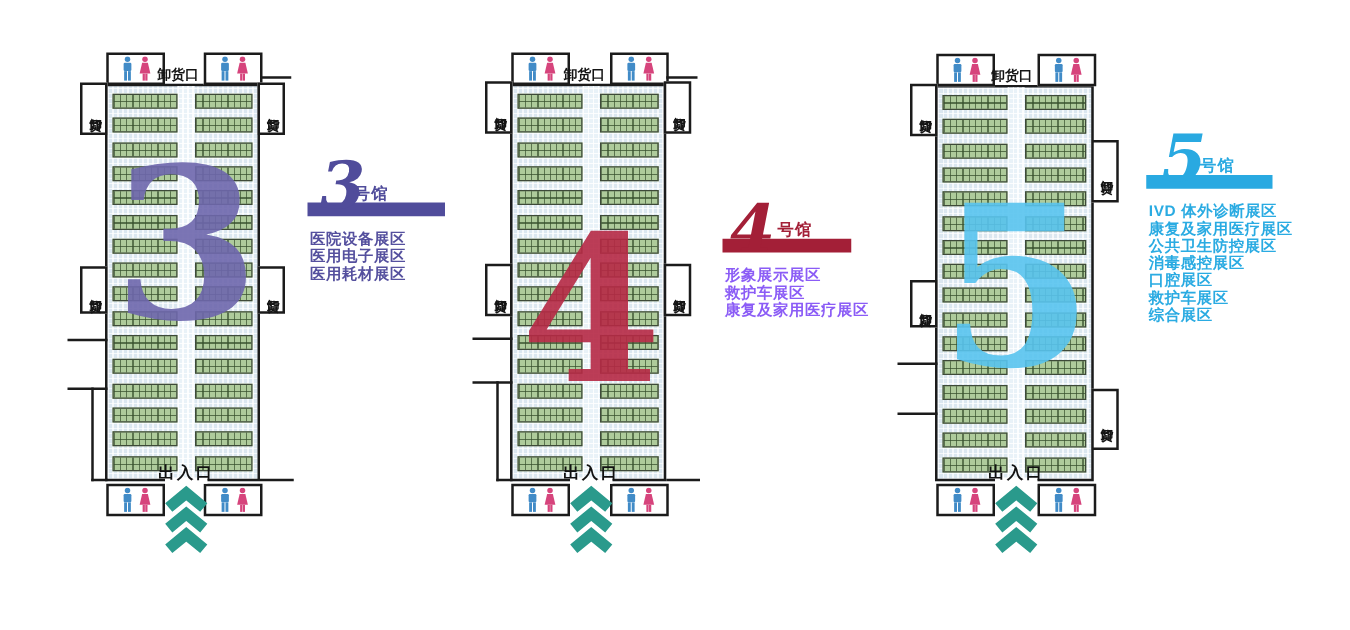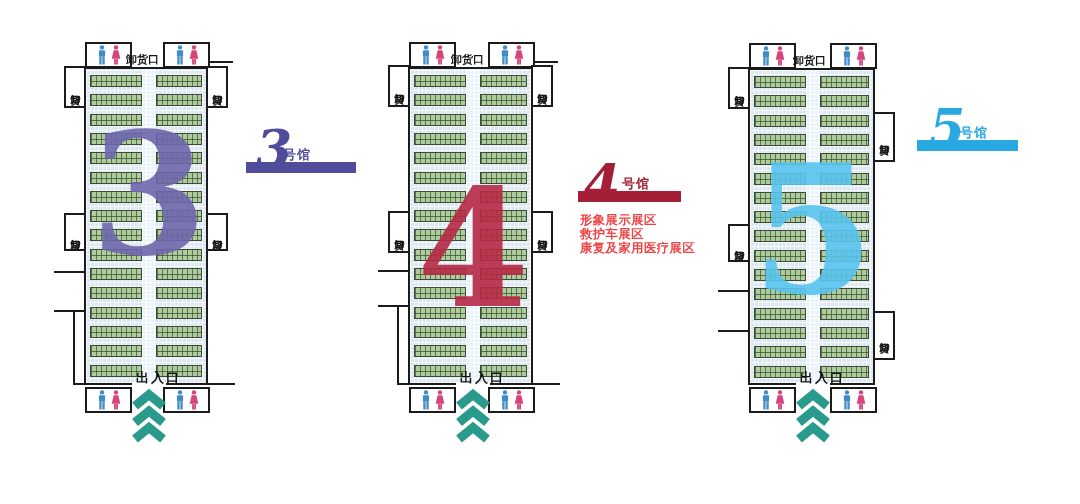--- a/index.html
+++ b/index.html
@@ -22,21 +22,21 @@
            text-align:center;width:150px;opacity:.9;}
   .restroom{box-sizing:border-box;width:47px;height:26px;background:#fff;border:2px solid #1b1b1b;
             display:flex;align-items:center;justify-content:center;gap:4px;}
   .dock{box-sizing:border-box;width:22px;background:#fff;border:2px solid #1b1b1b;
         display:flex;align-items:center;justify-content:center;}
   .dock span{writing-mode:vertical-rl;font-size:10px;font-weight:700;color:#151515;
              letter-spacing:1px;line-height:1;}
   .toplabel{font-size:11px;font-weight:700;color:#151515;width:42px;text-align:right;
             white-space:nowrap;}
   .entrance{font-size:13px;font-weight:700;color:#111;letter-spacing:2px;width:64px;
-            text-align:right;white-space:nowrap;}
+            text-align:center;white-space:nowrap;}
   .stub{background:#1b1b1b;}
   .gap{background:#ffffff;}
   .legend{position:absolute;}
   .lg-num{position:absolute;font-family:"DejaVu Serif","Liberation Serif",serif;
           font-style:italic;font-weight:700;font-size:52px;line-height:.85;z-index:2;}
   .lg-suffix{position:absolute;font-size:13px;font-weight:700;letter-spacing:1px;z-index:2;}
   .lg-banner{position:absolute;height:11px;z-index:1;}
   .lg-items{list-style:none;margin:0;padding:0;position:absolute;left:2px;
             font-weight:700;font-size:12.3px;line-height:13.8px;white-space:nowrap;
             letter-spacing:.5px;}
@@ -159,20 +159,25 @@
     <div class="abs stub" style="left: 54px; top: 271px; width: 32px; height: 2px;"></div>
     <div class="abs stub" style="left: 54px; top: 310px; width: 32px; height: 2px;"></div>
     <div class="abs stub" style="left: 73px; top: 310px; width: 2px; height: 75px;"></div>
     <div class="abs stub" style="left: 73px; top: 383px; width: 13px; height: 2px;"></div>
     <div class="abs stub" style="left: 208px; top: 61px; width: 25px; height: 2px;"></div>
     <div class="abs stub" style="left: 208px; top: 383px; width: 27px; height: 2px;"></div>
     <div class="abs legend" style="left: 246px; top: 131px; width: 170px; height: 160px;">
       <div class="abs lg-num" style="left: 10px; top: -4px; color: rgb(80, 76, 155);">3</div>
       <div class="abs lg-suffix" style="left: 37px; top: 15px; color: rgb(80, 76, 155);">号馆</div>
       <div class="abs lg-banner" style="left: 0px; top: 31px; width: 110px; background: rgb(80, 76, 155);"></div>
+      <ul class="abs lg-items" style="top: 54px; color: rgb(85, 80, 158);">
+        <li>医院设备展区</li>
+        <li>医用电子展区</li>
+        <li>医用耗材展区</li>
+      </ul>
     </div>
     <div class="abs floor" style="left: 408px; top: 67px; width: 125px; height: 318px;"></div>
     <div class="abs aisle" style="left: 466px; top: 69px; width: 14px; height: 314px;"></div>
     <div class="abs booth" style="left: 414px; top: 75px; width: 52px; height: 12px;"></div>
     <div class="abs booth" style="left: 480px; top: 75px; width: 47px; height: 12px;"></div>
     <div class="abs booth" style="left: 414px; top: 94.3px; width: 52px; height: 12px;"></div>
     <div class="abs booth" style="left: 480px; top: 94.3px; width: 47px; height: 12px;"></div>
     <div class="abs booth" style="left: 414px; top: 113.6px; width: 52px; height: 12px;"></div>
     <div class="abs booth" style="left: 480px; top: 113.6px; width: 47px; height: 12px;"></div>
     <div class="abs booth" style="left: 414px; top: 132.9px; width: 52px; height: 12px;"></div>
@@ -281,21 +286,21 @@
     <div class="abs stub" style="left: 378px; top: 270px; width: 32px; height: 2px;"></div>
     <div class="abs stub" style="left: 378px; top: 305px; width: 32px; height: 2px;"></div>
     <div class="abs stub" style="left: 397px; top: 305px; width: 2px; height: 80px;"></div>
     <div class="abs stub" style="left: 397px; top: 383px; width: 13px; height: 2px;"></div>
     <div class="abs stub" style="left: 533px; top: 61px; width: 25px; height: 2px;"></div>
     <div class="abs stub" style="left: 533px; top: 383px; width: 27px; height: 2px;"></div>
     <div class="abs legend" style="left: 578px; top: 160px; width: 163px; height: 160px;">
       <div class="abs lg-num" style="left: 6px; top: 2px; color: rgb(163, 31, 55);">4</div>
       <div class="abs lg-suffix" style="left: 44px; top: 15px; color: rgb(163, 31, 55);">号馆</div>
       <div class="abs lg-banner" style="left: 0px; top: 31px; width: 103px; background: rgb(163, 31, 55);"></div>
-      <ul class="abs lg-items" style="top: 54px; color: #ef4444;">
+      <ul class="abs lg-items" style="top: 54px; color: #8b5cf6;">
         <li>形象展示展区</li>
         <li>救护车展区</li>
         <li>康复及家用医疗展区</li>
       </ul>
     </div>
     <div class="abs floor" style="left: 748px; top: 68px; width: 127px; height: 317px;"></div>
     <div class="abs aisle" style="left: 806px; top: 70px; width: 14px; height: 313px;"></div>
     <div class="abs booth" style="left: 754px; top: 76px; width: 52px; height: 12px;"></div>
     <div class="abs booth" style="left: 820px; top: 76px; width: 49px; height: 12px;"></div>
     <div class="abs booth" style="left: 754px; top: 95.3px; width: 52px; height: 12px;"></div>
@@ -404,14 +409,23 @@
         <path d="M4 18 L18 6.5 L32 18" fill="none" stroke="#2a9a8c" stroke-width="9"></path>
         <path d="M4 34.5 L18 23 L32 34.5" fill="none" stroke="#2a9a8c" stroke-width="9"></path>
         <path d="M4 51 L18 39.5 L32 51" fill="none" stroke="#2a9a8c" stroke-width="9"></path>
       </svg></div>
     <div class="abs stub" style="left: 718px; top: 290px; width: 32px; height: 2px;"></div>
     <div class="abs stub" style="left: 718px; top: 330px; width: 32px; height: 2px;"></div>
     <div class="abs legend" style="left: 917px; top: 109px; width: 161px; height: 160px;">
       <div class="abs lg-num" style="left: 12px; top: -3px; color: rgb(41, 169, 225);">5</div>
       <div class="abs lg-suffix" style="left: 43px; top: 15px; color: rgb(41, 169, 225);">号馆</div>
       <div class="abs lg-banner" style="left: 0px; top: 31px; width: 101px; background: rgb(41, 169, 225);"></div>
+      <ul class="abs lg-items" style="top: 54px; color: rgb(42, 171, 226);">
+        <li>IVD 体外诊断展区</li>
+        <li>康复及家用医疗展区</li>
+        <li>公共卫生防控展区</li>
+        <li>消毒感控展区</li>
+        <li>口腔展区</li>
+        <li>救护车展区</li>
+        <li>综合展区</li>
+      </ul>
     </div>
   </div>
 
 </body></html>

